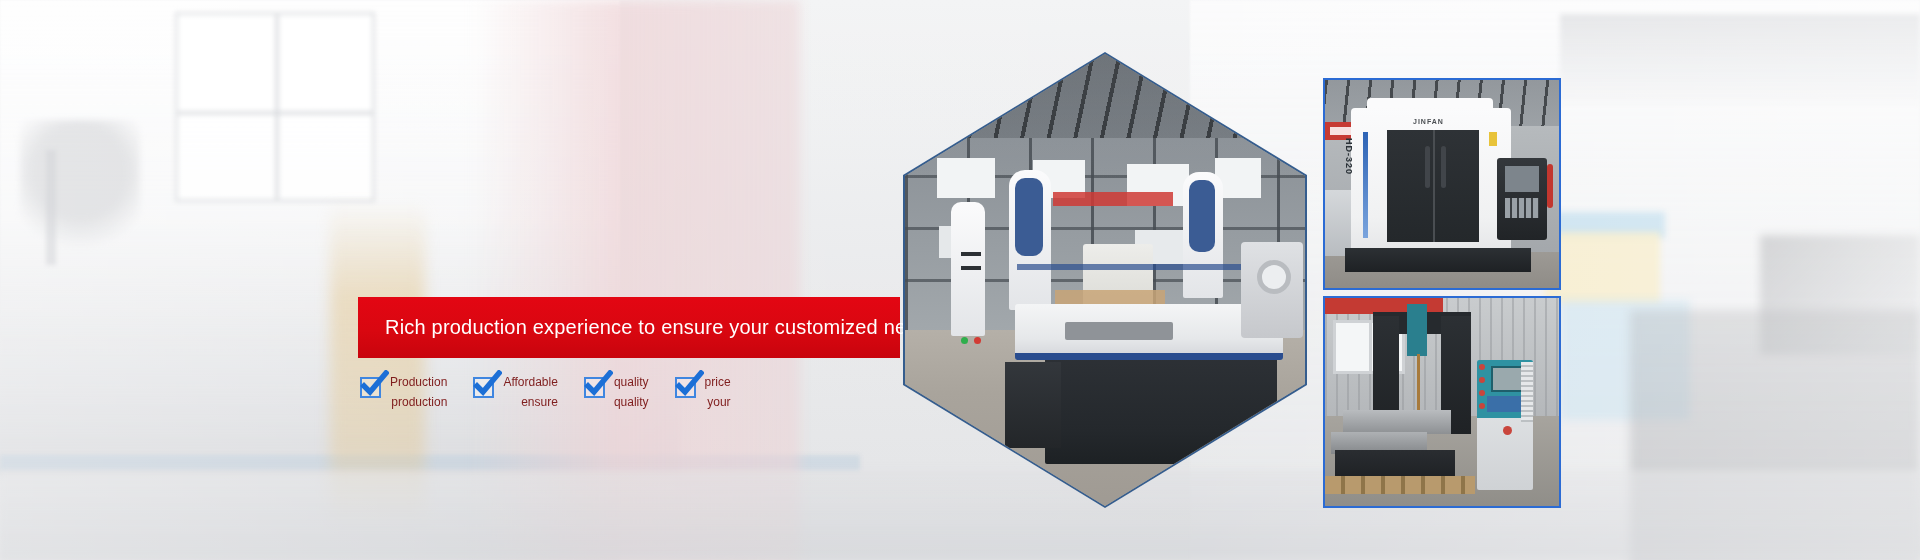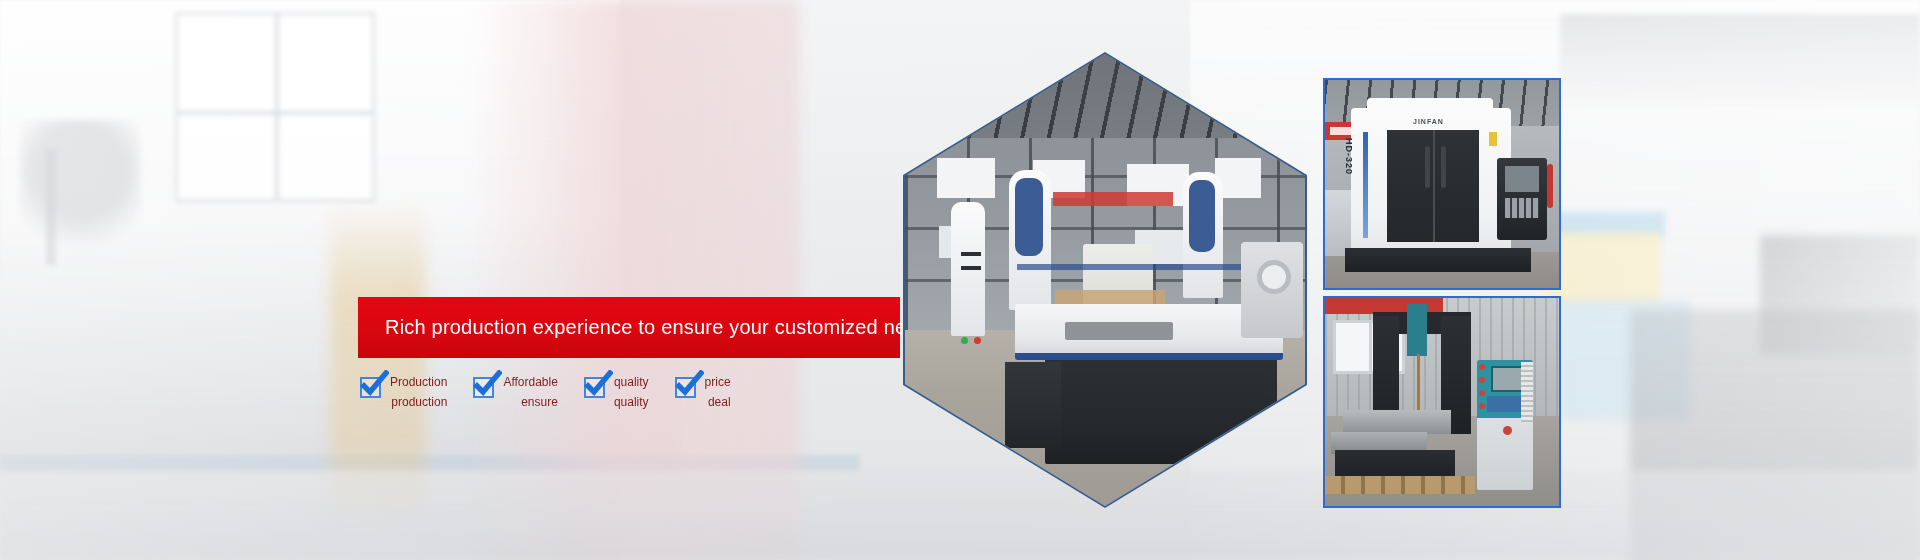--- a/index.html
+++ b/index.html
@@ -536,21 +536,21 @@
     </div>
 
     <div class="feature">
       <span class="cbox">
         <svg width="30" height="30" viewBox="0 0 30 30">
           <path d="M5 16 L11 22 L27 3" fill="none" stroke="#1c6fd6" stroke-width="5.5" stroke-linecap="square"></path>
         </svg>
       </span>
       <span class="ftext">
         <span>price</span>
-        <span>deal</span>
+        <span>your</span>
       </span>
     </div>
 
   </div>
 
   <div class="hexwrap">
     <div class="hex">
       <div class="hex-inner">
         <div class="ph-roof"></div>
         <div class="ph-wall"></div>

